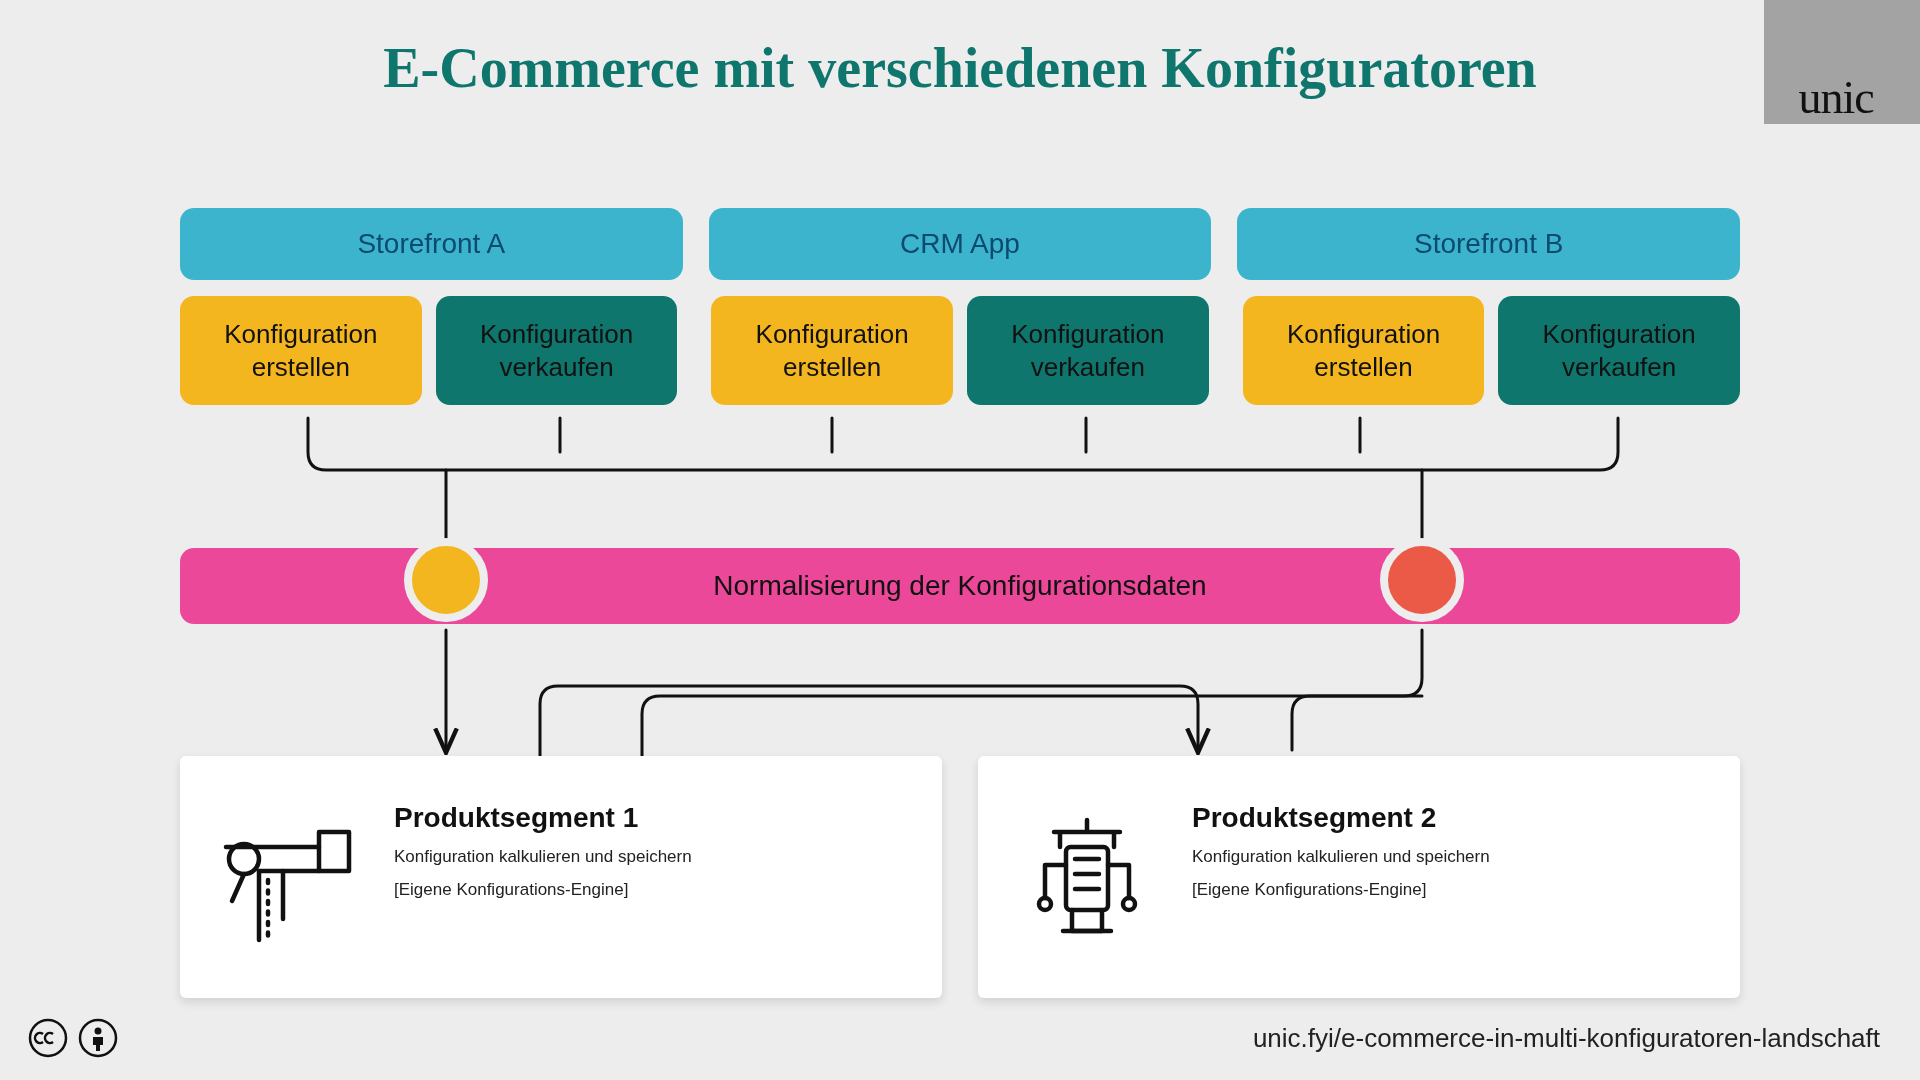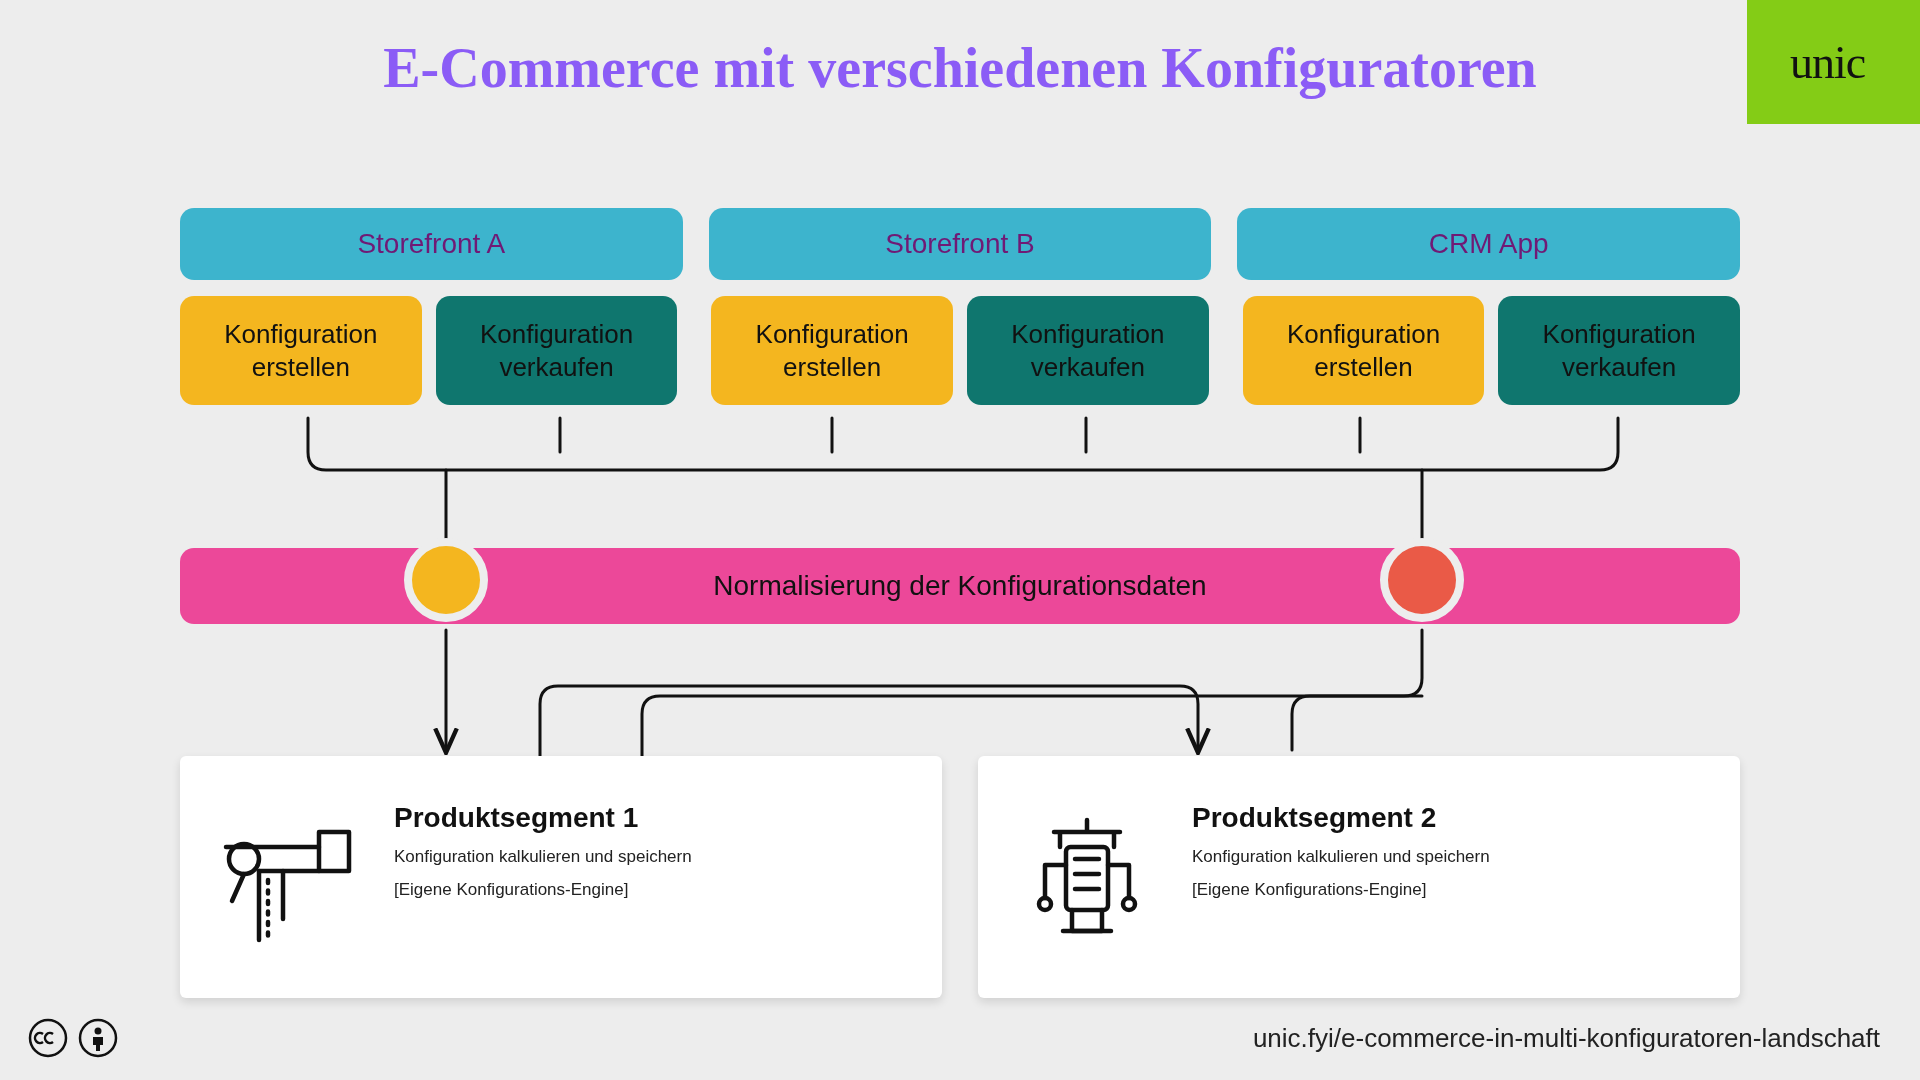--- a/index.html
+++ b/index.html
@@ -12,30 +12,30 @@
   }
   .title {
     position: absolute;
     top: 36px;
     left: 0; right: 0;
     text-align: center;
     font-family: Georgia, "Times New Roman", serif;
     font-weight: 700;
     font-size: 56px;
     line-height: 1.15;
-    color: #8b5cf6;
+    color: #0f766e;
     padding: 0 260px;
   }
   .logo {
     position: absolute;
     top: 0; right: 0;
-    width: 173px; height: 124px;
-    background: #84cc16;
-    display: flex;
-    align-items: center;
+    width: 156px; height: 124px;
+    background: #a3a3a3;
+    display: flex;
+    align-items: flex-end;
     justify-content: center;
     font-family: Georgia, serif;
     font-size: 46px;
     font-weight: 400;
     letter-spacing: -1px;
   }
   .logo-text { position: relative; left: -6px; }
 
   svg.canvas {
     position: absolute;
@@ -49,21 +49,21 @@
     top: 208px; left: 180px; right: 180px;
     display: flex;
     gap: 26px;
   }
   .storefront {
     flex: 1;
     background: #3db4cd;
     border-radius: 14px;
     text-align: center;
     font-size: 28px;
-    color: #701a75;
+    color: #0c4a6e;
     padding: 20px 0;
   }
 
   .actions {
     position: absolute;
     top: 296px; left: 180px; right: 180px;
     display: flex;
     gap: 34px;
   }
   .action-group { flex: 1; display: flex; gap: 14px; }
@@ -178,22 +178,22 @@
     <path d="M446 630 V750" marker-end="url(#arrow)"></path>
     <path d="M540 756 V704 Q540 686 558 686 H1180 Q1198 686 1198 704 V750" marker-end="url(#arrow)"></path>
 
     <path d="M1422 630 V678 Q1422 696 1404 696 H660 Q642 696 642 714 V756"></path>
     <path d="M1422 696 H1310 Q1292 696 1292 714 V750"></path>
   </g>
 </svg>
 
 <div class="topstores">
   <div class="storefront">Storefront A</div>
+  <div class="storefront">CRM App</div>
   <div class="storefront">Storefront B</div>
-  <div class="storefront">CRM App</div>
 </div>
 
 <div class="actions">
   <div class="action-group">
     <div class="action create">Konfiguration erstellen</div>
     <div class="action sell">Konfiguration verkaufen</div>
   </div>
   <div class="action-group">
     <div class="action create">Konfiguration erstellen</div>
     <div class="action sell">Konfiguration verkaufen</div>

